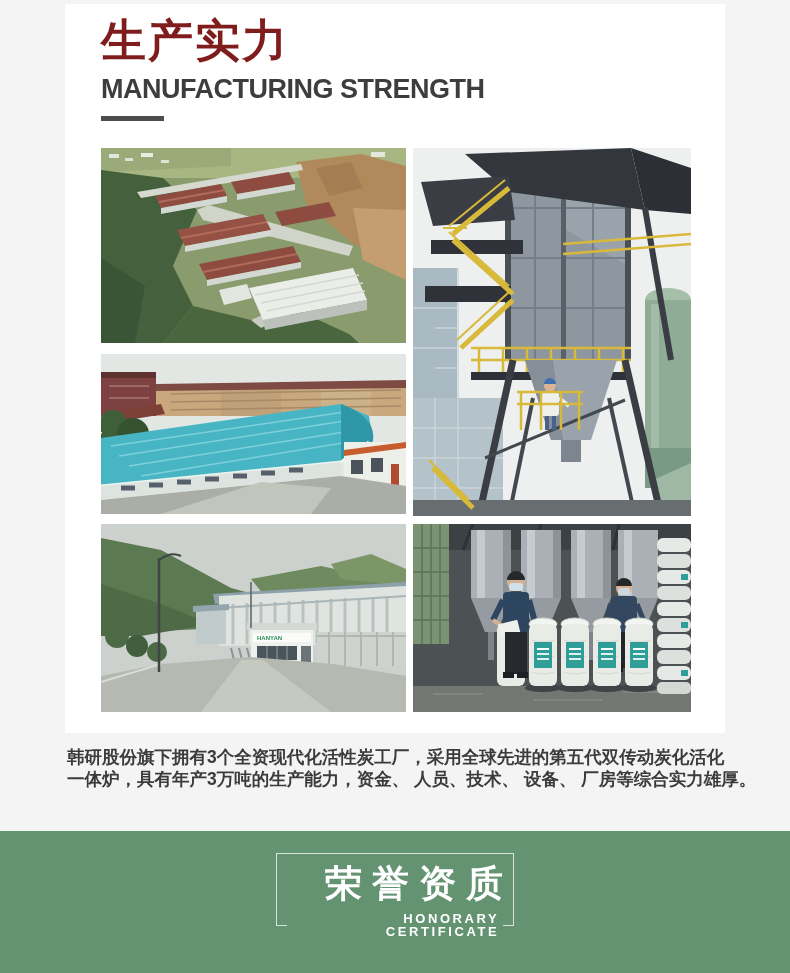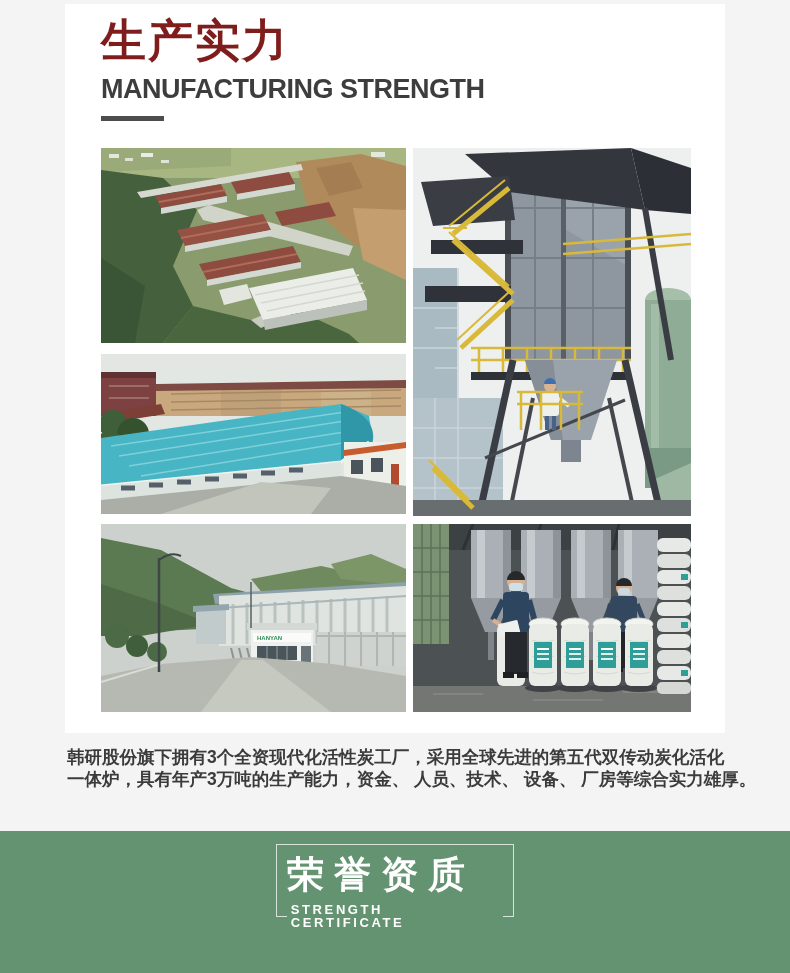--- a/index.html
+++ b/index.html
@@ -39,23 +39,23 @@
     width:662px;margin:13px auto 12px;padding-left:3px;box-sizing:border-box;
     font-size:17.5px;line-height:22px;font-weight:600;color:#3b3b3b;
     white-space:nowrap;
   }
   
   .footer{
     margin-top:41px;height:142px;background:#649372;
     display:flex;justify-content:center;align-items:flex-start;
   }
   .cert-box{
-    margin-top:13px;width:238px;height:72px;box-sizing:border-box;
+    margin-top:22px;width:238px;height:72px;box-sizing:border-box;
     border:1px solid rgba(255,255,255,0.75);border-bottom:none;
-    position:relative;text-align:left;
+    position:relative;text-align:right;
   }
   .cert-cn{
     margin-top:11px;font-size:37px;line-height:1;color:#ffffff;
     font-weight:700;letter-spacing:10px;text-indent:10px;
   }
   .cert-en-row{
     position:absolute;left:-1px;right:-1px;bottom:0;
     transform:translateY(50%);
     display:flex;align-items:center;justify-content:space-between;
   }
@@ -375,17 +375,17 @@
 <div class="desc">
   <div>韩研股份旗下拥有3个全资现代化活性炭工厂，采用全球先进的第五代双传动炭化活化</div>
   <div>一体炉，具有年产3万吨的生产能力，资金、 人员、技术、 设备、 厂房等综合实力雄厚。</div>
 </div>
 
 <div class="footer">
   <div class="cert-box">
     <div class="cert-cn">荣誉资质</div>
     <div class="cert-en-row">
       <span class="cert-dash"></span>
-      <span class="cert-en">STRENGTH CERTIFICATE</span>
+      <span class="cert-en">HONORARY CERTIFICATE</span>
       <span class="cert-dash"></span>
     </div>
   </div>
 </div>
 
 </body></html>

